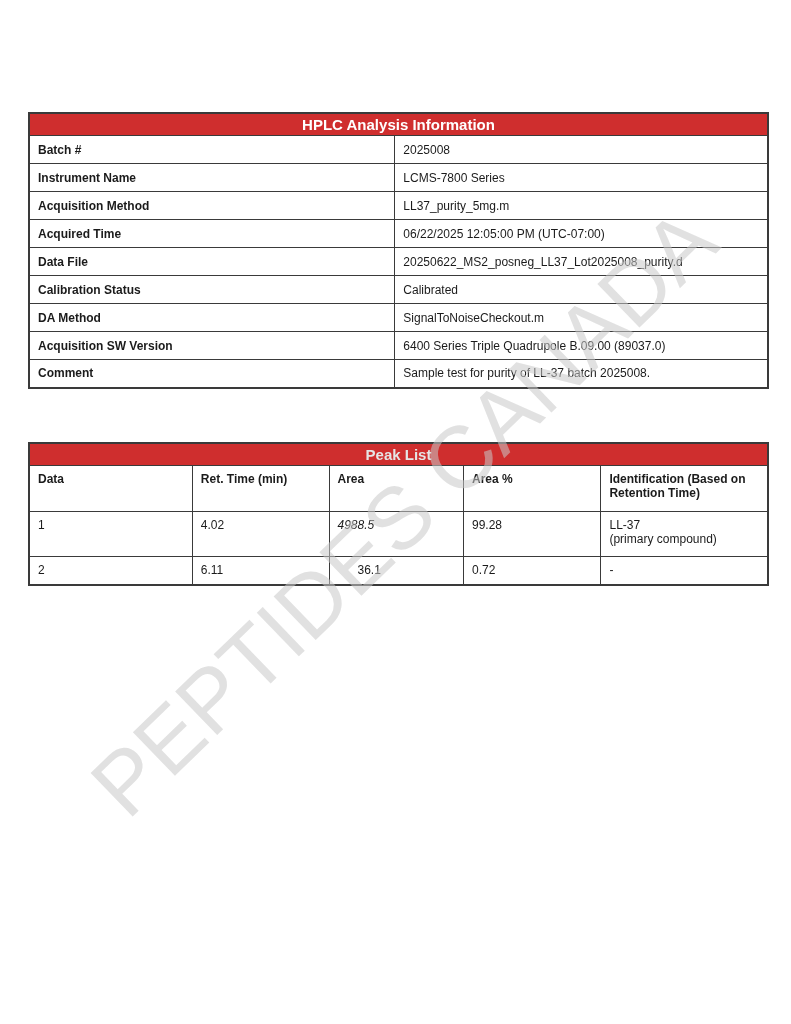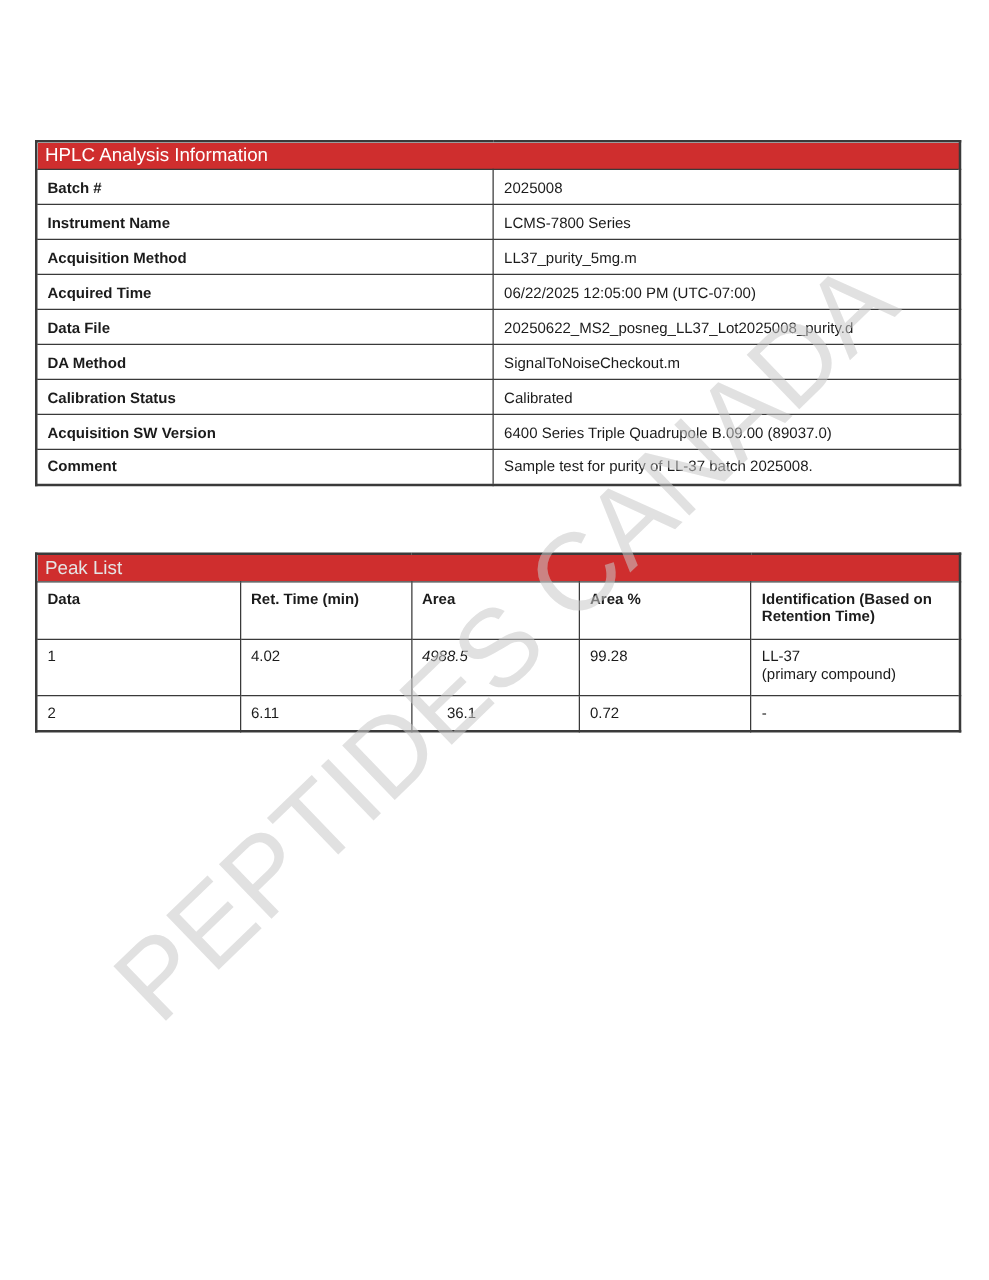--- a/index.html
+++ b/index.html
@@ -24,22 +24,22 @@
   .info-table { top: 112px; }
   .peak-table { top: 442px; }
   td {
     border: 1.5px solid #3a3a3a;
     font-size: 12px;
     overflow: hidden;
   }
   .title-cell {
     background: #cf2e2e;
     color: #ffffff;
-    font-weight: normal;
-    text-align: left;
+    font-weight: bold;
+    text-align: center;
     font-size: 15px;
     height: 14px;
     padding: 2px 6px;
     vertical-align: middle;
   }
   .info-table .data-row td {
     height: 28px;
     vertical-align: middle;
     padding: 3px 8px;
   }
@@ -105,26 +105,26 @@
         </tr>
         <tr class="data-row">
           <td class="label-cell" style="border-color: rgb(58, 58, 58);">Acquired Time</td>
           <td class="value-cell" style="border-color: rgb(58, 58, 58);">06/22/2025 12:05:00 PM (UTC-07:00)</td>
         </tr>
         <tr class="data-row">
           <td class="label-cell" style="border-color: rgb(58, 58, 58);">Data File</td>
           <td class="value-cell" style="border-color: rgb(58, 58, 58);">20250622_MS2_posneg_LL37_Lot2025008_purity.d</td>
         </tr>
         <tr class="data-row">
+          <td class="label-cell" style="border-color: rgb(58, 58, 58);">Calibration Status</td>
+          <td class="value-cell" style="border-color: rgb(58, 58, 58);">Calibrated</td>
+        </tr>
+        <tr class="data-row">
           <td class="label-cell" style="border-color: rgb(58, 58, 58);">DA Method</td>
           <td class="value-cell" style="border-color: rgb(58, 58, 58);">SignalToNoiseCheckout.m</td>
-        </tr>
-        <tr class="data-row">
-          <td class="label-cell" style="border-color: rgb(58, 58, 58);">Calibration Status</td>
-          <td class="value-cell" style="border-color: rgb(58, 58, 58);">Calibrated</td>
         </tr>
         <tr class="data-row">
           <td class="label-cell" style="border-color: rgb(58, 58, 58);">Acquisition SW Version</td>
           <td class="value-cell" style="border-color: rgb(58, 58, 58);">6400 Series Triple Quadrupole B.09.00 (89037.0)</td>
         </tr>
         <tr class="data-row">
           <td class="label-cell" style="border-color: rgb(58, 58, 58);">Comment</td>
           <td class="value-cell" style="border-color: rgb(58, 58, 58);">Sample test for purity of LL-37 batch 2025008.</td>
         </tr>
       </tbody>

